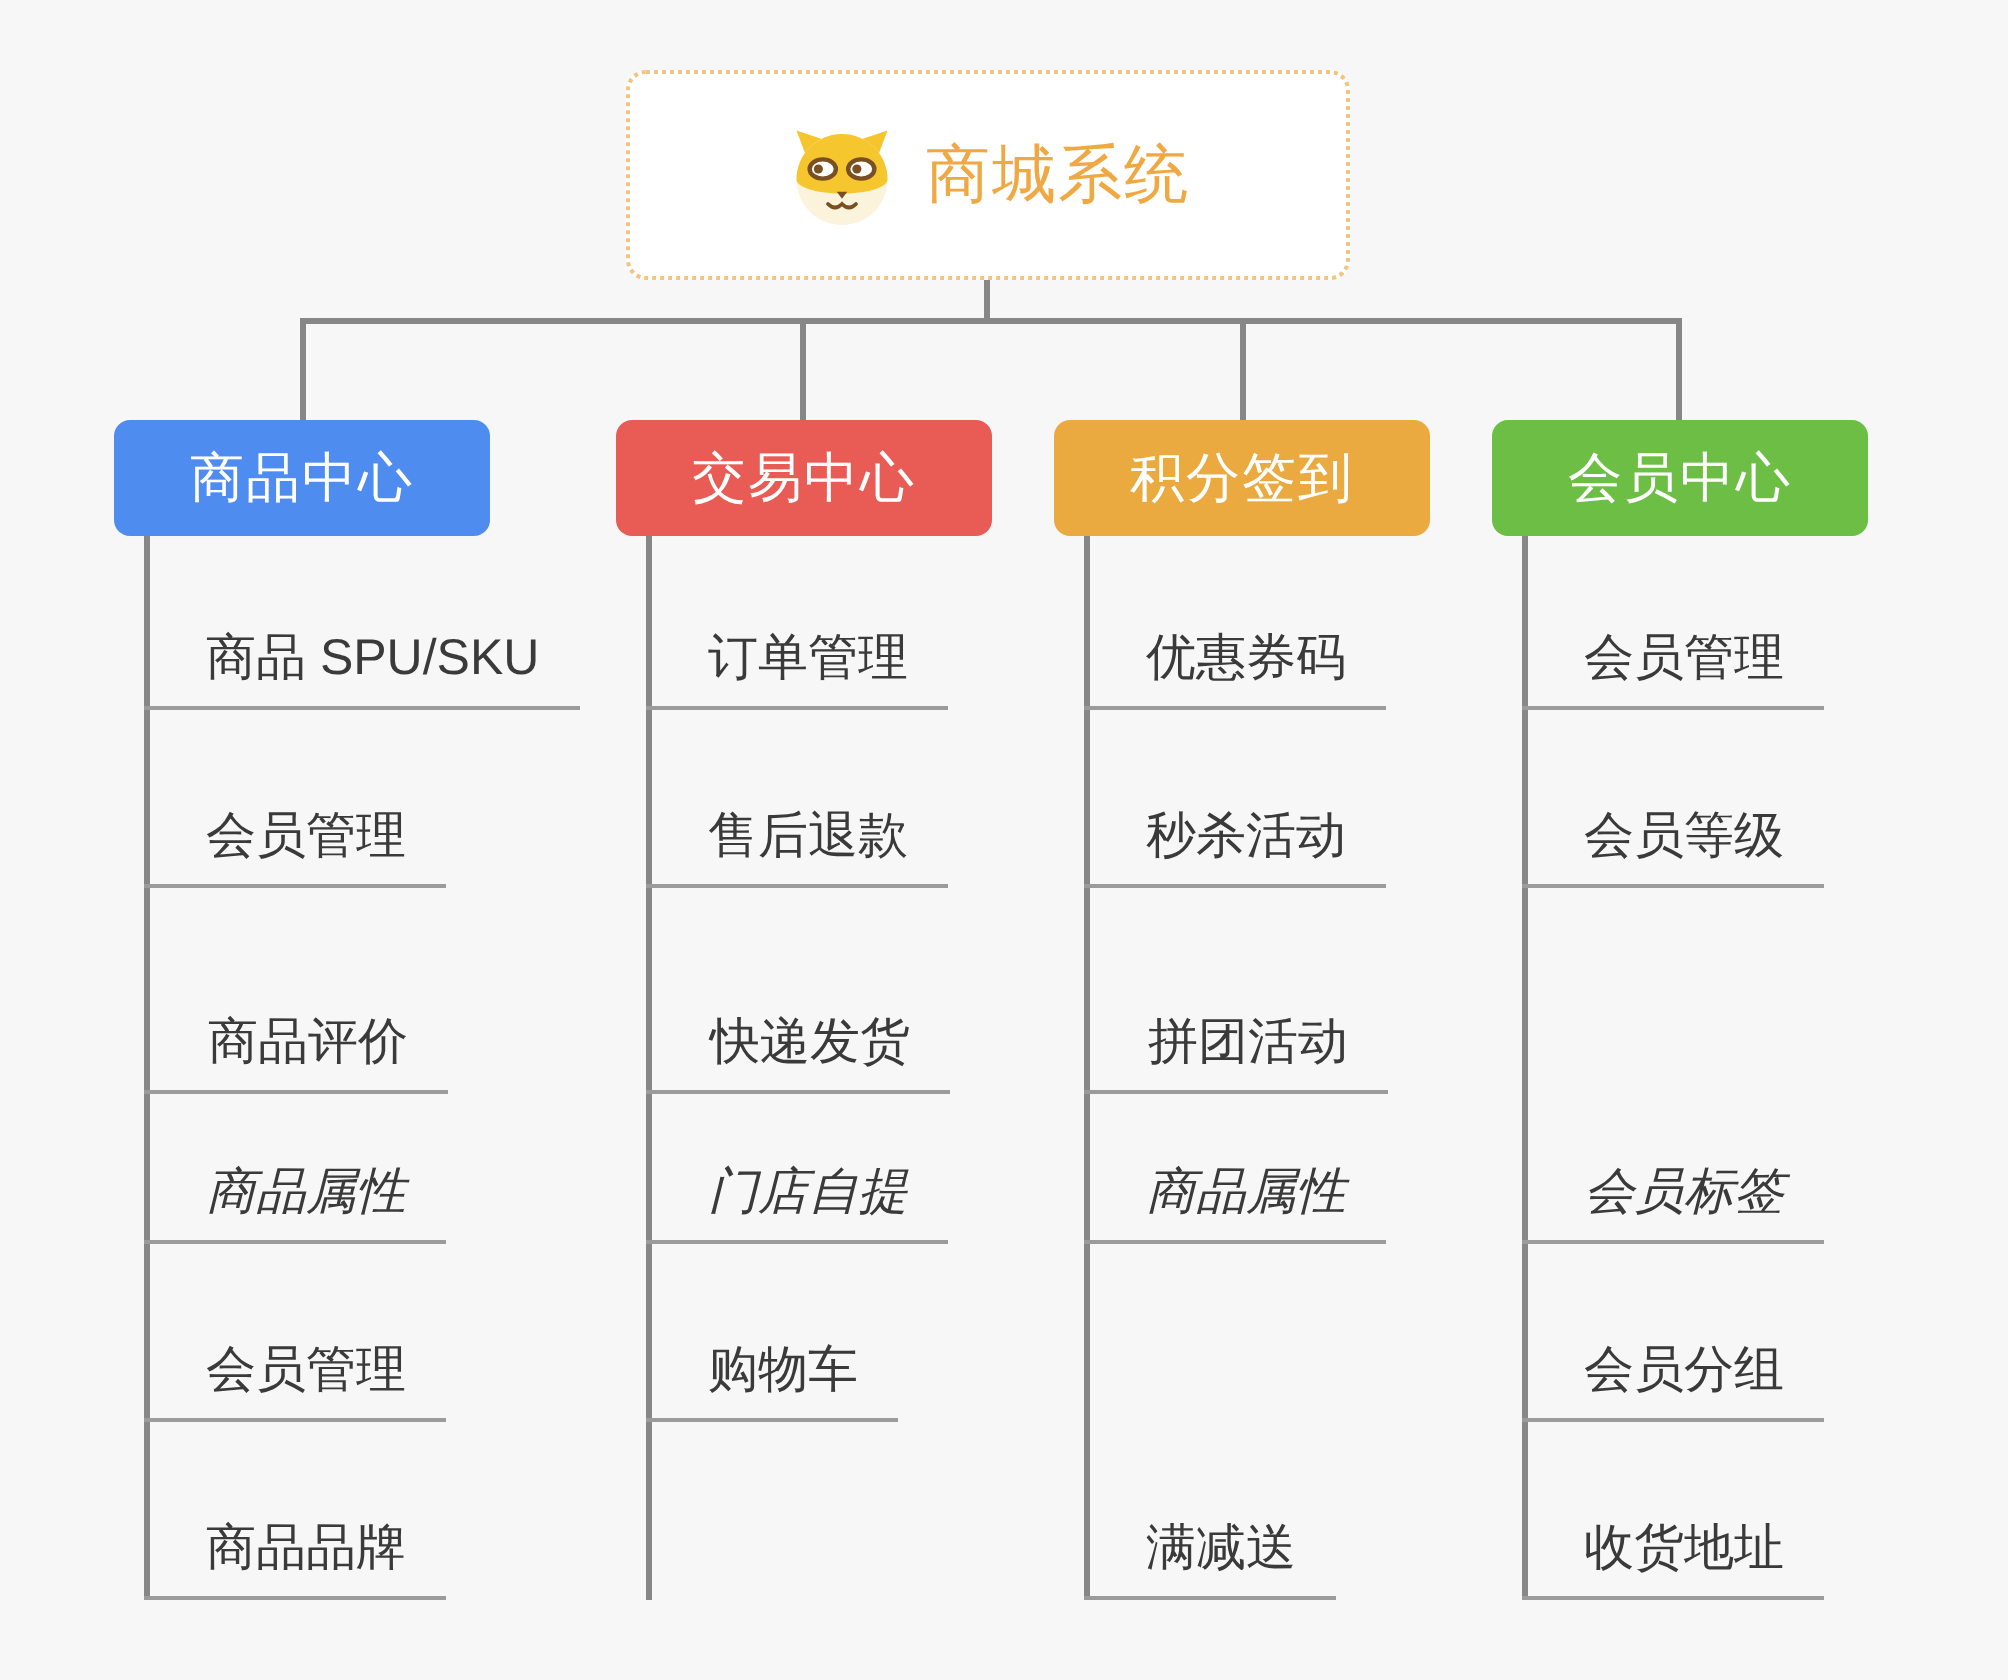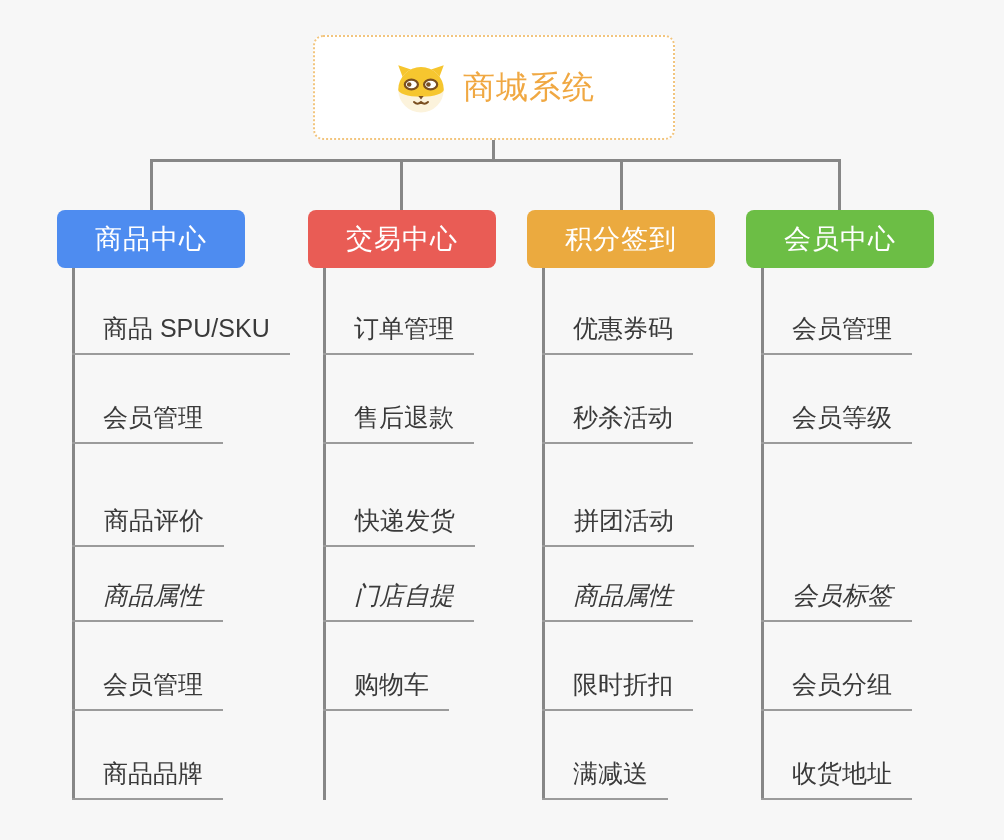--- a/index.html
+++ b/index.html
@@ -84,21 +84,20 @@
     <div class="item r3">门店自提</div>
   </div>
 
   <div class="branch b3">
     <div class="bhead" style="background: rgb(235, 170, 63);">积分签到</div>
     <div class="vline"></div>
     <div class="item r0">优惠券码</div>
     <div class="item r1">秒杀活动</div>
     <div class="item r2">拼团活动</div>
     <div class="item r3">商品属性</div>
-    <div class="item r4">限时折扣</div>
     <div class="item r5">满减送</div>
   </div>
 
   <div class="branch b4">
     <div class="bhead" style="background: rgb(108, 190, 69);">会员中心</div>
     <div class="vline"></div>
     <div class="item r0">会员管理</div>
     <div class="item r1">会员等级</div>
     <div class="item r3">会员标签</div>
     <div class="item r5">收货地址</div>

